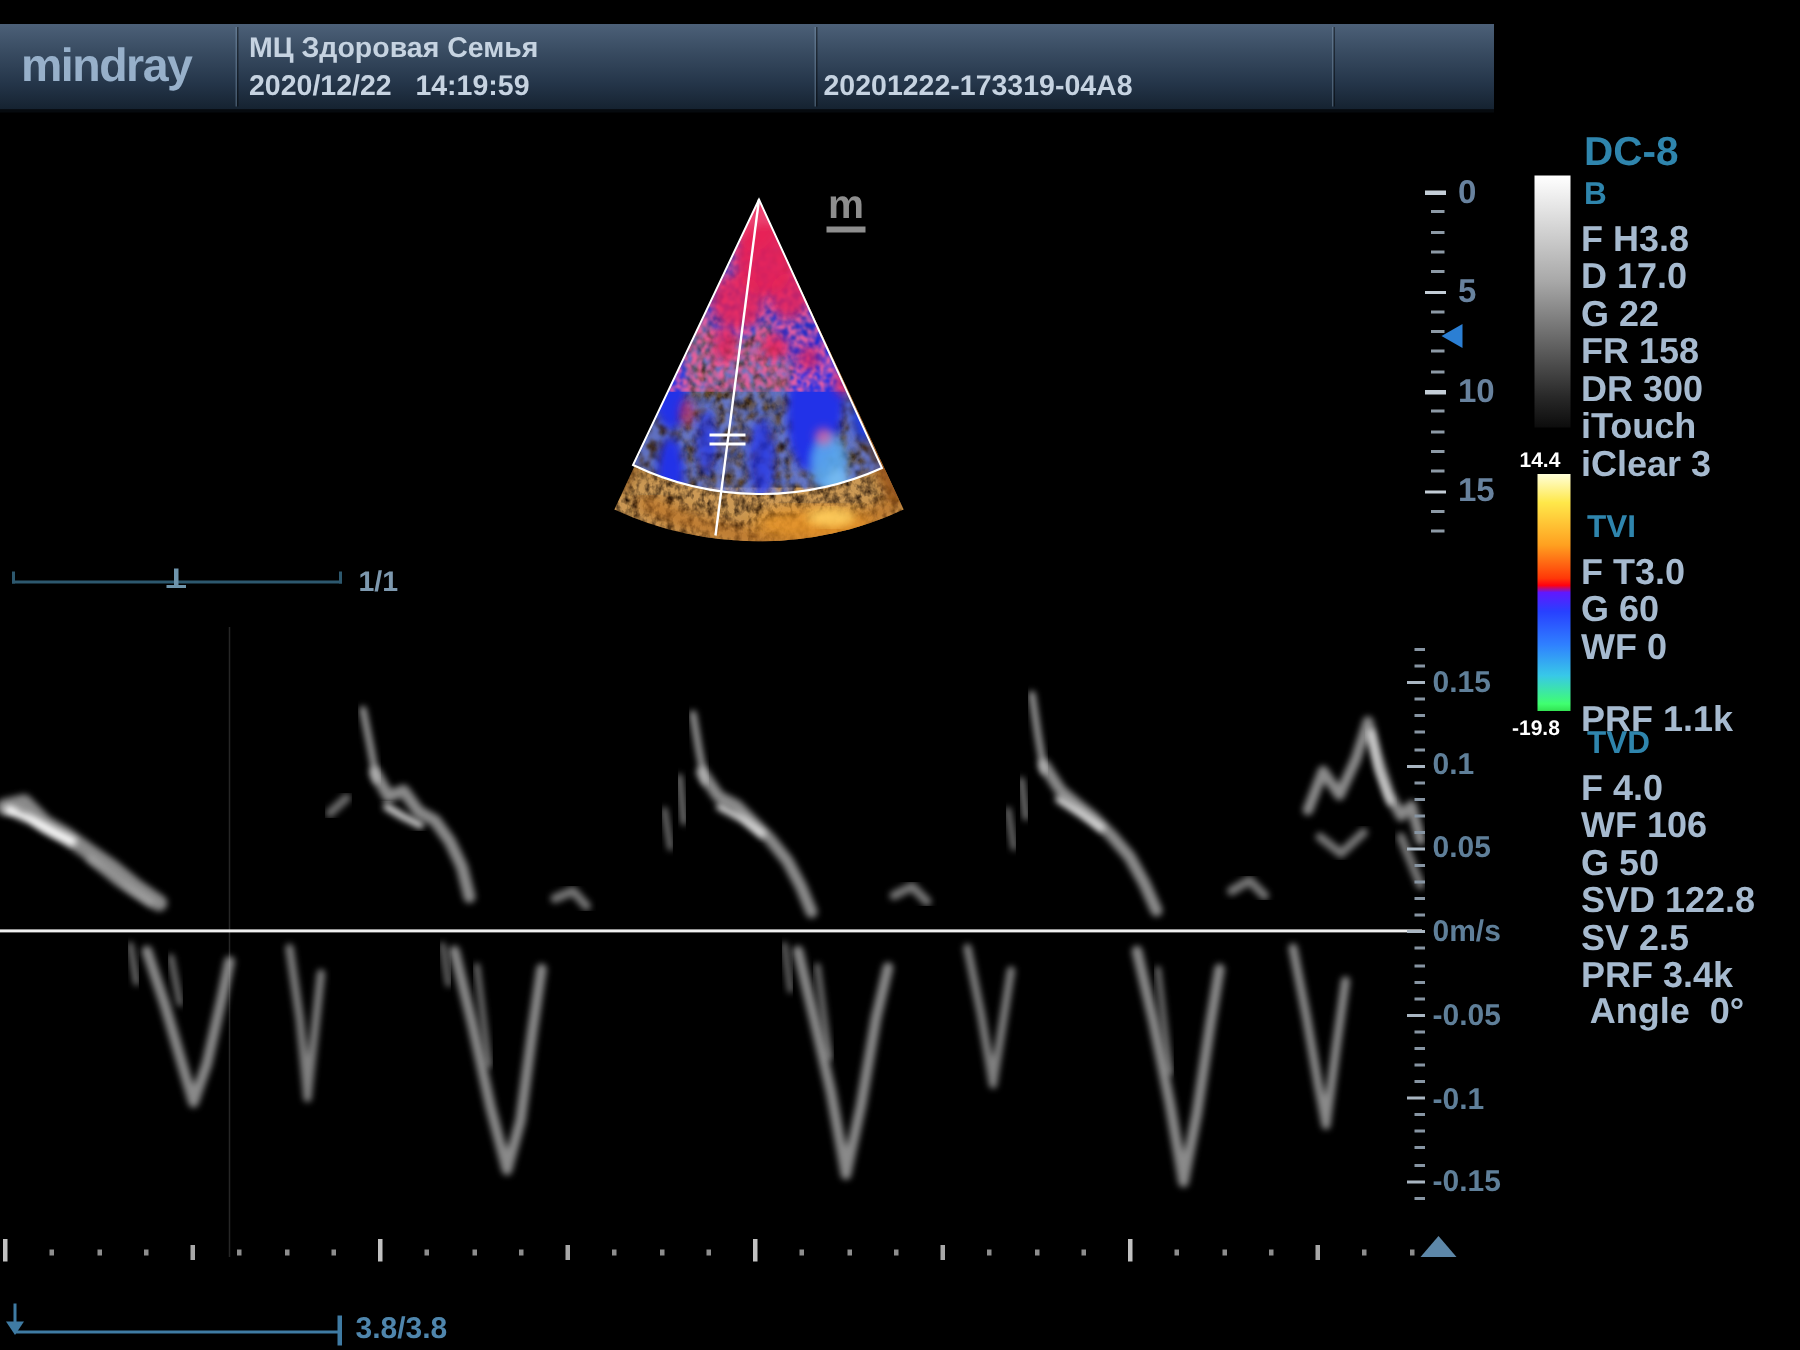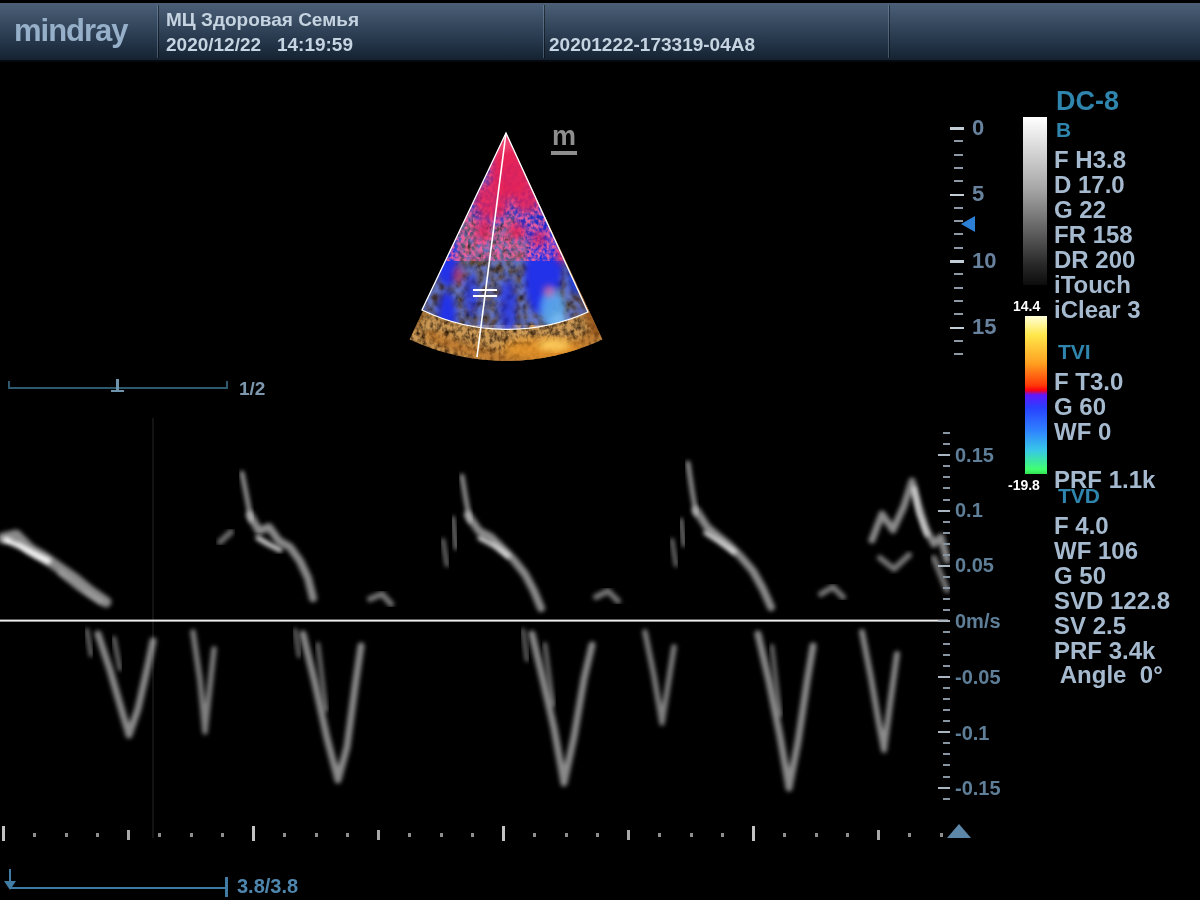--- a/index.html
+++ b/index.html
@@ -1,20 +1,20 @@
 <!DOCTYPE html>
 <html><head>
 <meta charset="utf-8">
 <style>
   html,body{margin:0;padding:0;background:#000;}
   #screen{position:relative;width:1200px;height:900px;background:#000;overflow:hidden;
           font-family:"Liberation Sans",sans-serif;}
   .abs{position:absolute;}
   
-  #hdr{position:absolute;left:0;top:3px;width:1200px;height:57px;
+  #hdr{position:absolute;left:0;top:16px;width:996px;height:57px;
        background:linear-gradient(180deg,#4c6078 0%,#3a4d63 30%,#243549 70%,#152230 100%);
        border-bottom:2px solid #060a0e;}
   .hdiv{position:absolute;top:2px;width:1px;height:53px;background:rgba(140,165,190,.38);}
   .hdiv:after{content:"";position:absolute;left:1px;top:0;width:1px;height:53px;background:rgba(0,0,0,.45);}
   #logo{position:absolute;left:14px;top:10px;font-size:31px;font-weight:bold;color:#97b0ca;letter-spacing:-1px;}
   .hdr-txt{position:absolute;font-size:19px;font-weight:bold;color:#c6d3e1;white-space:pre;}
   
   #ap{position:absolute;left:9px;top:88px;font-size:20px;font-weight:bold;color:#1c7fa8;
       color:#1d7ea8;white-space:pre;}
   
@@ -154,21 +154,21 @@
 
   <div id="mmark">m</div>
 
   <div>
     <div class="cinepart" style="left:8px;top:387px;width:220px;height:2px"></div>
     <div class="cinepart" style="left:8px;top:381px;width:2px;height:8px"></div>
     <div class="cinepart" style="left:226px;top:381px;width:2px;height:8px"></div>
     <div class="cinepart" style="left:116px;top:379px;width:3px;height:13px;background:#6e94ab"></div>
     <div class="cinepart" style="left:111px;top:390px;width:13px;height:2px;background:#6e94ab"></div>
   </div>
-  <div id="cine-label">1/2</div>
+  <div id="cine-label">1/1</div>
 
   <div id="depth-ticks" class="abs" style="left:950px;top:127px;width:16px;height:236px">
       <div style="position: absolute; left: 0px; width: 14px; height: 2.5px; background: rgb(195, 205, 214); top: 0px;"></div>
       <div style="position: absolute; left: 4px; width: 9px; height: 2px; background: rgb(141, 154, 166); top: 13.3px;"></div>
       <div style="position: absolute; left: 4px; width: 9px; height: 2px; background: rgb(141, 154, 166); top: 26.6px;"></div>
       <div style="position: absolute; left: 4px; width: 9px; height: 2px; background: rgb(141, 154, 166); top: 39.9px;"></div>
       <div style="position: absolute; left: 4px; width: 9px; height: 2px; background: rgb(141, 154, 166); top: 53.2px;"></div>
       <div style="position: absolute; left: 0px; width: 14px; height: 2.5px; background: rgb(195, 205, 214); top: 66.5px;"></div>
       <div style="position: absolute; left: 4px; width: 9px; height: 2px; background: rgb(141, 154, 166); top: 79.8px;"></div>
       <div style="position: absolute; left: 4px; width: 9px; height: 2px; background: rgb(141, 154, 166); top: 93.1px;"></div>
@@ -188,21 +188,21 @@
   <div class="dlabel" style="top:248px">10</div>
   <div class="dlabel" style="top:314px">15</div>
   <div id="focus-arrow"></div>
 
   <div id="probe">DC-8</div>
   <div class="rp-head" style="left:1056px;top:118px">B</div>
   <div class="rp-param" style="top:146px">F H3.8</div>
   <div class="rp-param" style="top:171px">D 17.0</div>
   <div class="rp-param" style="top:196px">G 22</div>
   <div class="rp-param" style="top:221px">FR 158</div>
-  <div class="rp-param" style="top:246px">DR 200</div>
+  <div class="rp-param" style="top:246px">DR 300</div>
   <div class="rp-param" style="top:271px">iTouch</div>
   <div class="rp-param" style="top:296px">iClear 3</div>
 
   <div id="graybar"></div>
   <div class="scale-num" style="left:1013px;top:298px">14.4</div>
   <div id="colorbar"></div>
   <div class="scale-num" style="left:1008px;top:477px">-19.8</div>
 
   <div class="rp-head" style="left:1058px;top:340px">TVI</div>
   <div class="rp-param" style="top:368px">F T3.0</div>

